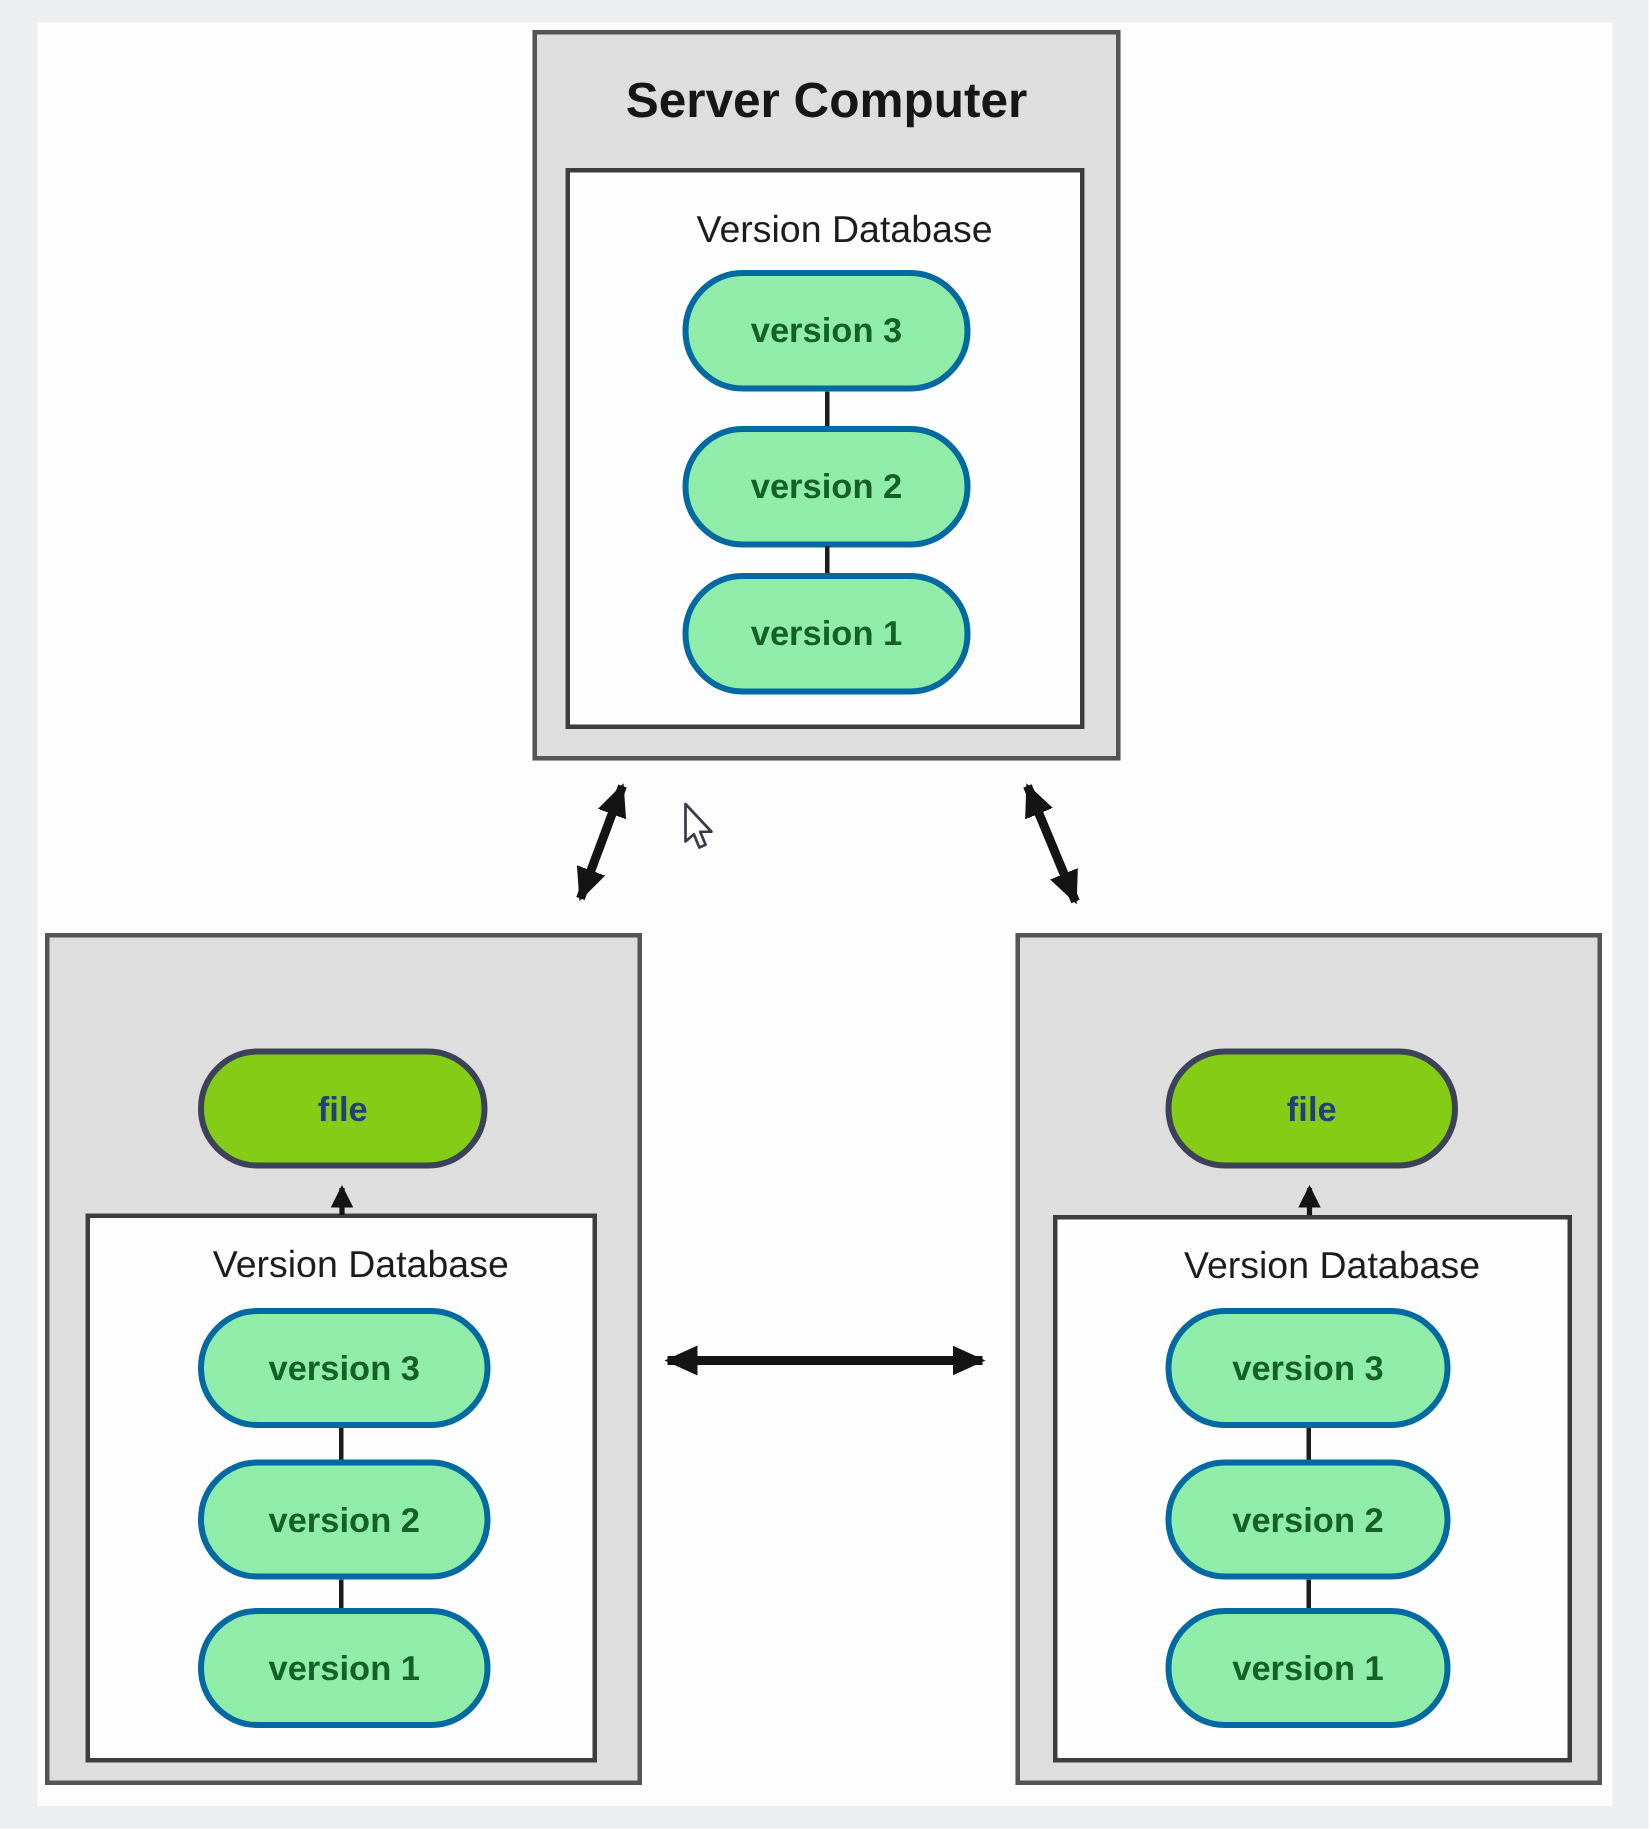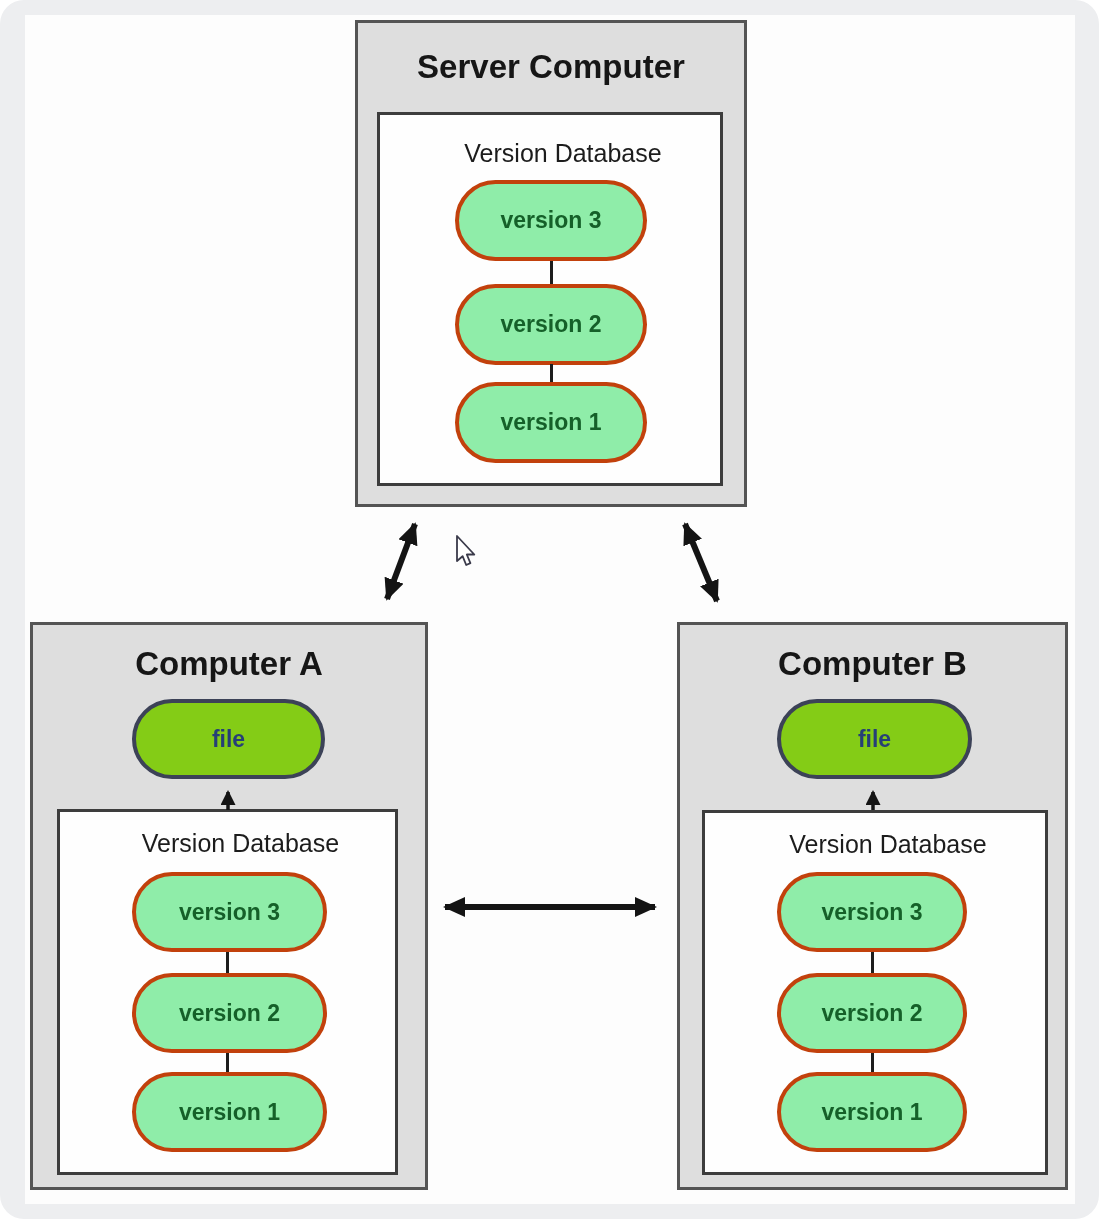--- a/index.html
+++ b/index.html
@@ -2,21 +2,20 @@
 <html><head>
 <meta charset="utf-8">
 <style>
   html,body{margin:0;padding:0;}
   #app{
     position:relative;
     width:1099px;height:1219px;
     background:#edeef0;
     font-family:"Liberation Sans","DejaVu Sans",sans-serif;
     overflow:hidden;
-    border-radius:24px;
   }
   .canvas{
     position:absolute;left:25px;top:15px;width:1050px;height:1189px;
     background:#fdfdfd;
   }
   .machine{
     position:absolute;
     box-sizing:border-box;
     background:#dedede;
     border:3px solid #545454;
@@ -53,21 +52,21 @@
     color:#1c1c1c;
   }
   #server-db .db-label{margin-top:24px;}
   #computer-a-db .db-label,
   #computer-b-db .db-label{margin-top:17px;}
 
   .pill{
     position:absolute;
     box-sizing:border-box;
     border-radius:44px;
-    border:4px solid #c2410c;
+    border:4px solid #0369a1;
     display:flex;align-items:center;justify-content:center;
     font-weight:bold;
     font-size:23px;
   }
   .pill.green{background:#8feda9;color:#156029;}
   .pill.blue{background:#84cc16;color:#263f77;border-color:#3c4257;}
 
   
   #server-db .pill{left:75px;width:192px;height:81px;}
   #server-db .pill.v3{top:65px;}
@@ -122,34 +121,32 @@
       <div class="db-label">Version Database</div>
       <div class="pill green v3">version 3</div>
       <div class="link-line c1"></div>
       <div class="pill green v2">version 2</div>
       <div class="link-line c2"></div>
       <div class="pill green v1">version 1</div>
     </div>
   </div>
 
   <div class="machine" id="computer-a-box">
-    <div class="machine-title">Computer A</div>
     <div class="pill blue file">file</div>
     <div class="db-box" id="computer-a-db">
       <div class="db-label">Version Database</div>
       <div class="pill green v3">version 3</div>
       <div class="link-line c1"></div>
       <div class="pill green v2">version 2</div>
       <div class="link-line c2"></div>
       <div class="pill green v1">version 1</div>
     </div>
   </div>
 
   <div class="machine" id="computer-b-box">
-    <div class="machine-title">Computer B</div>
     <div class="pill blue file">file</div>
     <div class="db-box" id="computer-b-db">
       <div class="db-label">Version Database</div>
       <div class="pill green v3">version 3</div>
       <div class="link-line c1"></div>
       <div class="pill green v2">version 2</div>
       <div class="link-line c2"></div>
       <div class="pill green v1">version 1</div>
     </div>
   </div>

